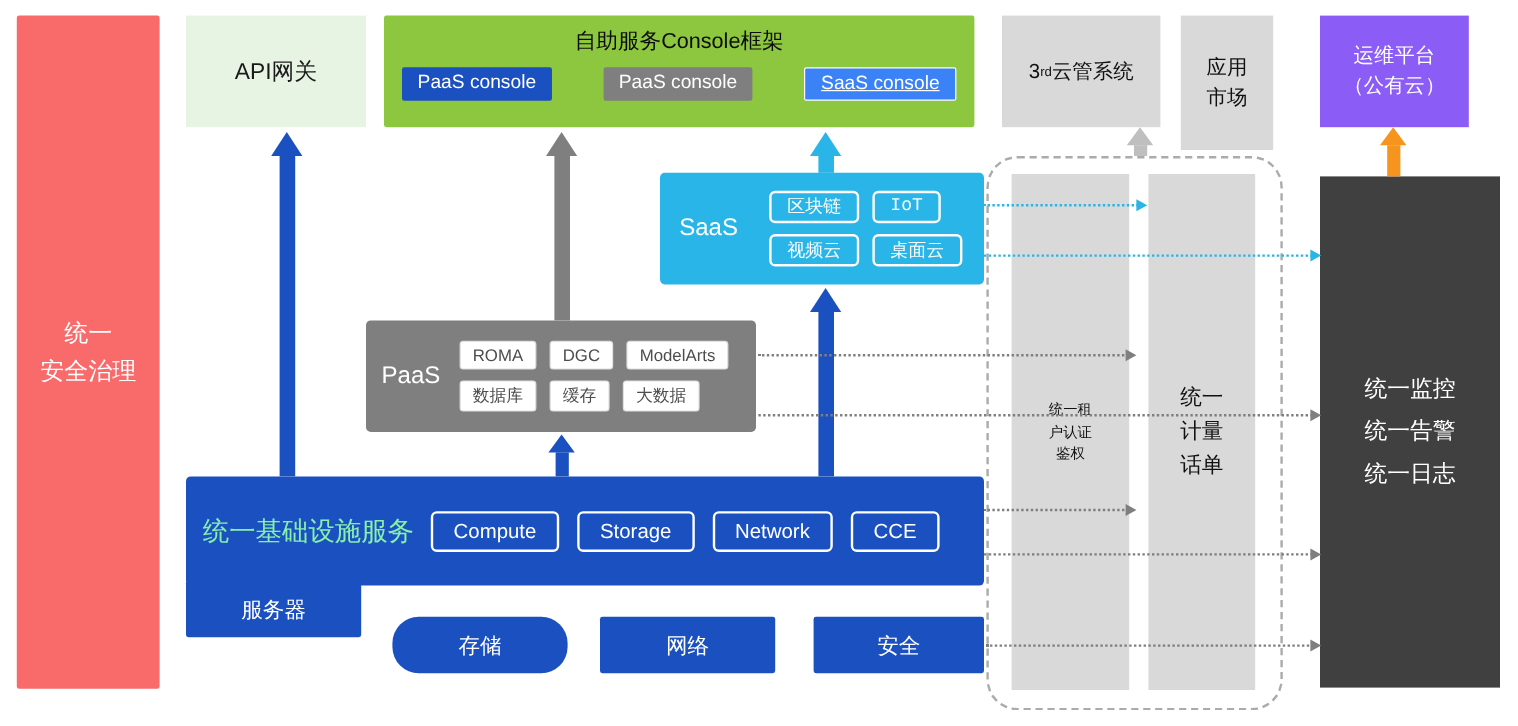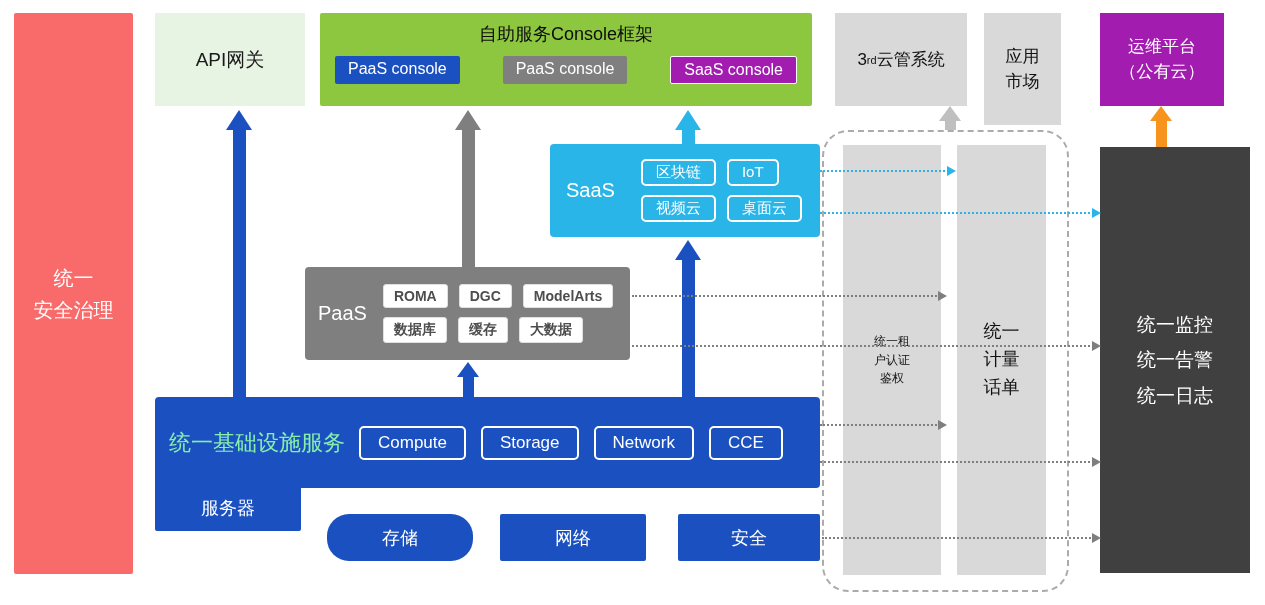--- a/index.html
+++ b/index.html
@@ -14,38 +14,38 @@
   .security-bar { left:14px; top:13px; width:119px; height:561px; background:#F96A6A; color:#fff; font-size:20px; line-height:1.6; border-radius:2px; }
 
   
   .api-gateway { left:155px; top:13px; width:150px; height:93px; background:#E7F3E3; color:#1a1a1a; font-size:19px; }
   .console-frame { position:absolute; left:320px; top:13px; width:492px; height:93px; background:#8DC63F; border-radius:2px; }
   .console-title { text-align:center; padding-top:9px; font-size:18px; color:#0d0d0d; }
   .console-chip-row { display:flex; justify-content:space-between; padding:10px 15px 0 15px; }
   .console-chip { color:#fff; font-size:16px; padding:4px 13px; border-radius:2px; }
   .chip-iaas { background:#1B50C0; }
   .chip-paas { background:#7F7F7F; }
-  .chip-saas { background:#a21caf; border:1px solid #fff; }
+  .chip-saas { background:#3b82f6; border:1px solid #fff;text-decoration:underline; }
   .third-cloud { left:835px; top:13px; width:132px; height:93px; background:#D9D9D9; color:#111; font-size:17px; }
   .third-cloud sup { font-size:11px; }
   .app-market { left:984px; top:13px; width:77px; height:112px; background:#D9D9D9; color:#111; font-size:17px; line-height:1.5; }
-  .ops-platform { left:1100px; top:13px; width:124px; height:93px; background:#a21caf; color:#fff; font-size:17px; line-height:1.45; }
+  .ops-platform { left:1100px; top:13px; width:124px; height:93px; background:#8b5cf6; color:#fff; font-size:17px; line-height:1.45; }
 
   
   .saas-box { position:absolute; left:550px; top:144px; width:270px; height:93px; background:#29B5E8; border-radius:4px; display:flex; align-items:center; padding-left:16px; }
   .saas-label { color:#fff; font-size:20px; }
   .saas-chips { display:flex; flex-direction:column; gap:9px; margin-left:26px; }
   .chip-row { display:flex; gap:11px; }
-  .outline-chip { border:2px solid #fff; border-radius:5px; color:#fff; font-size:15px; padding:2px 13px; text-align:center; }
+  .outline-chip { border:2px solid #fff; border-radius:5px; color:#fff; font-size:15px; padding:2px 13px; text-align:center;font-family:Liberation Mono, monospace; }
 
   
   .paas-box { position:absolute; left:305px; top:267px; width:325px; height:93px; background:#7F7F7F; border-radius:4px; display:flex; align-items:center; padding-left:13px; }
   .paas-label { color:#fff; font-size:20px; }
   .paas-chips { display:flex; flex-direction:column; gap:9px; margin-left:16px; }
-  .white-chip { background:#fff; color:#4d4d4d; border-radius:3px; font-size:14px; padding:3px 10px; text-align:center; border:1px solid #e0e0e0;font-weight:bold; }
+  .white-chip { background:#fff; color:#4d4d4d; border-radius:3px; font-size:14px; padding:3px 10px; text-align:center; border:1px solid #e0e0e0; }
 
   
   .infra-box { position:absolute; left:155px; top:397px; width:665px; height:91px; background:#1B50C0; border-radius:4px; display:flex; align-items:center; padding:0 14px; }
   .infra-label { color:#86efac; font-size:22px; white-space:nowrap; }
   .infra-chips { display:flex; gap:15px; margin-left:14px; }
   .infra-chip { border:2px solid #fff; border-radius:5px; color:#fff; font-size:17px; padding:5px 17px; }
 
   
   .fnd { background:#1B50C0; color:#fff; font-size:18px; border-radius:2px; }
   .fnd-server  { left:155px; top:484px; width:146px; height:47px; }

